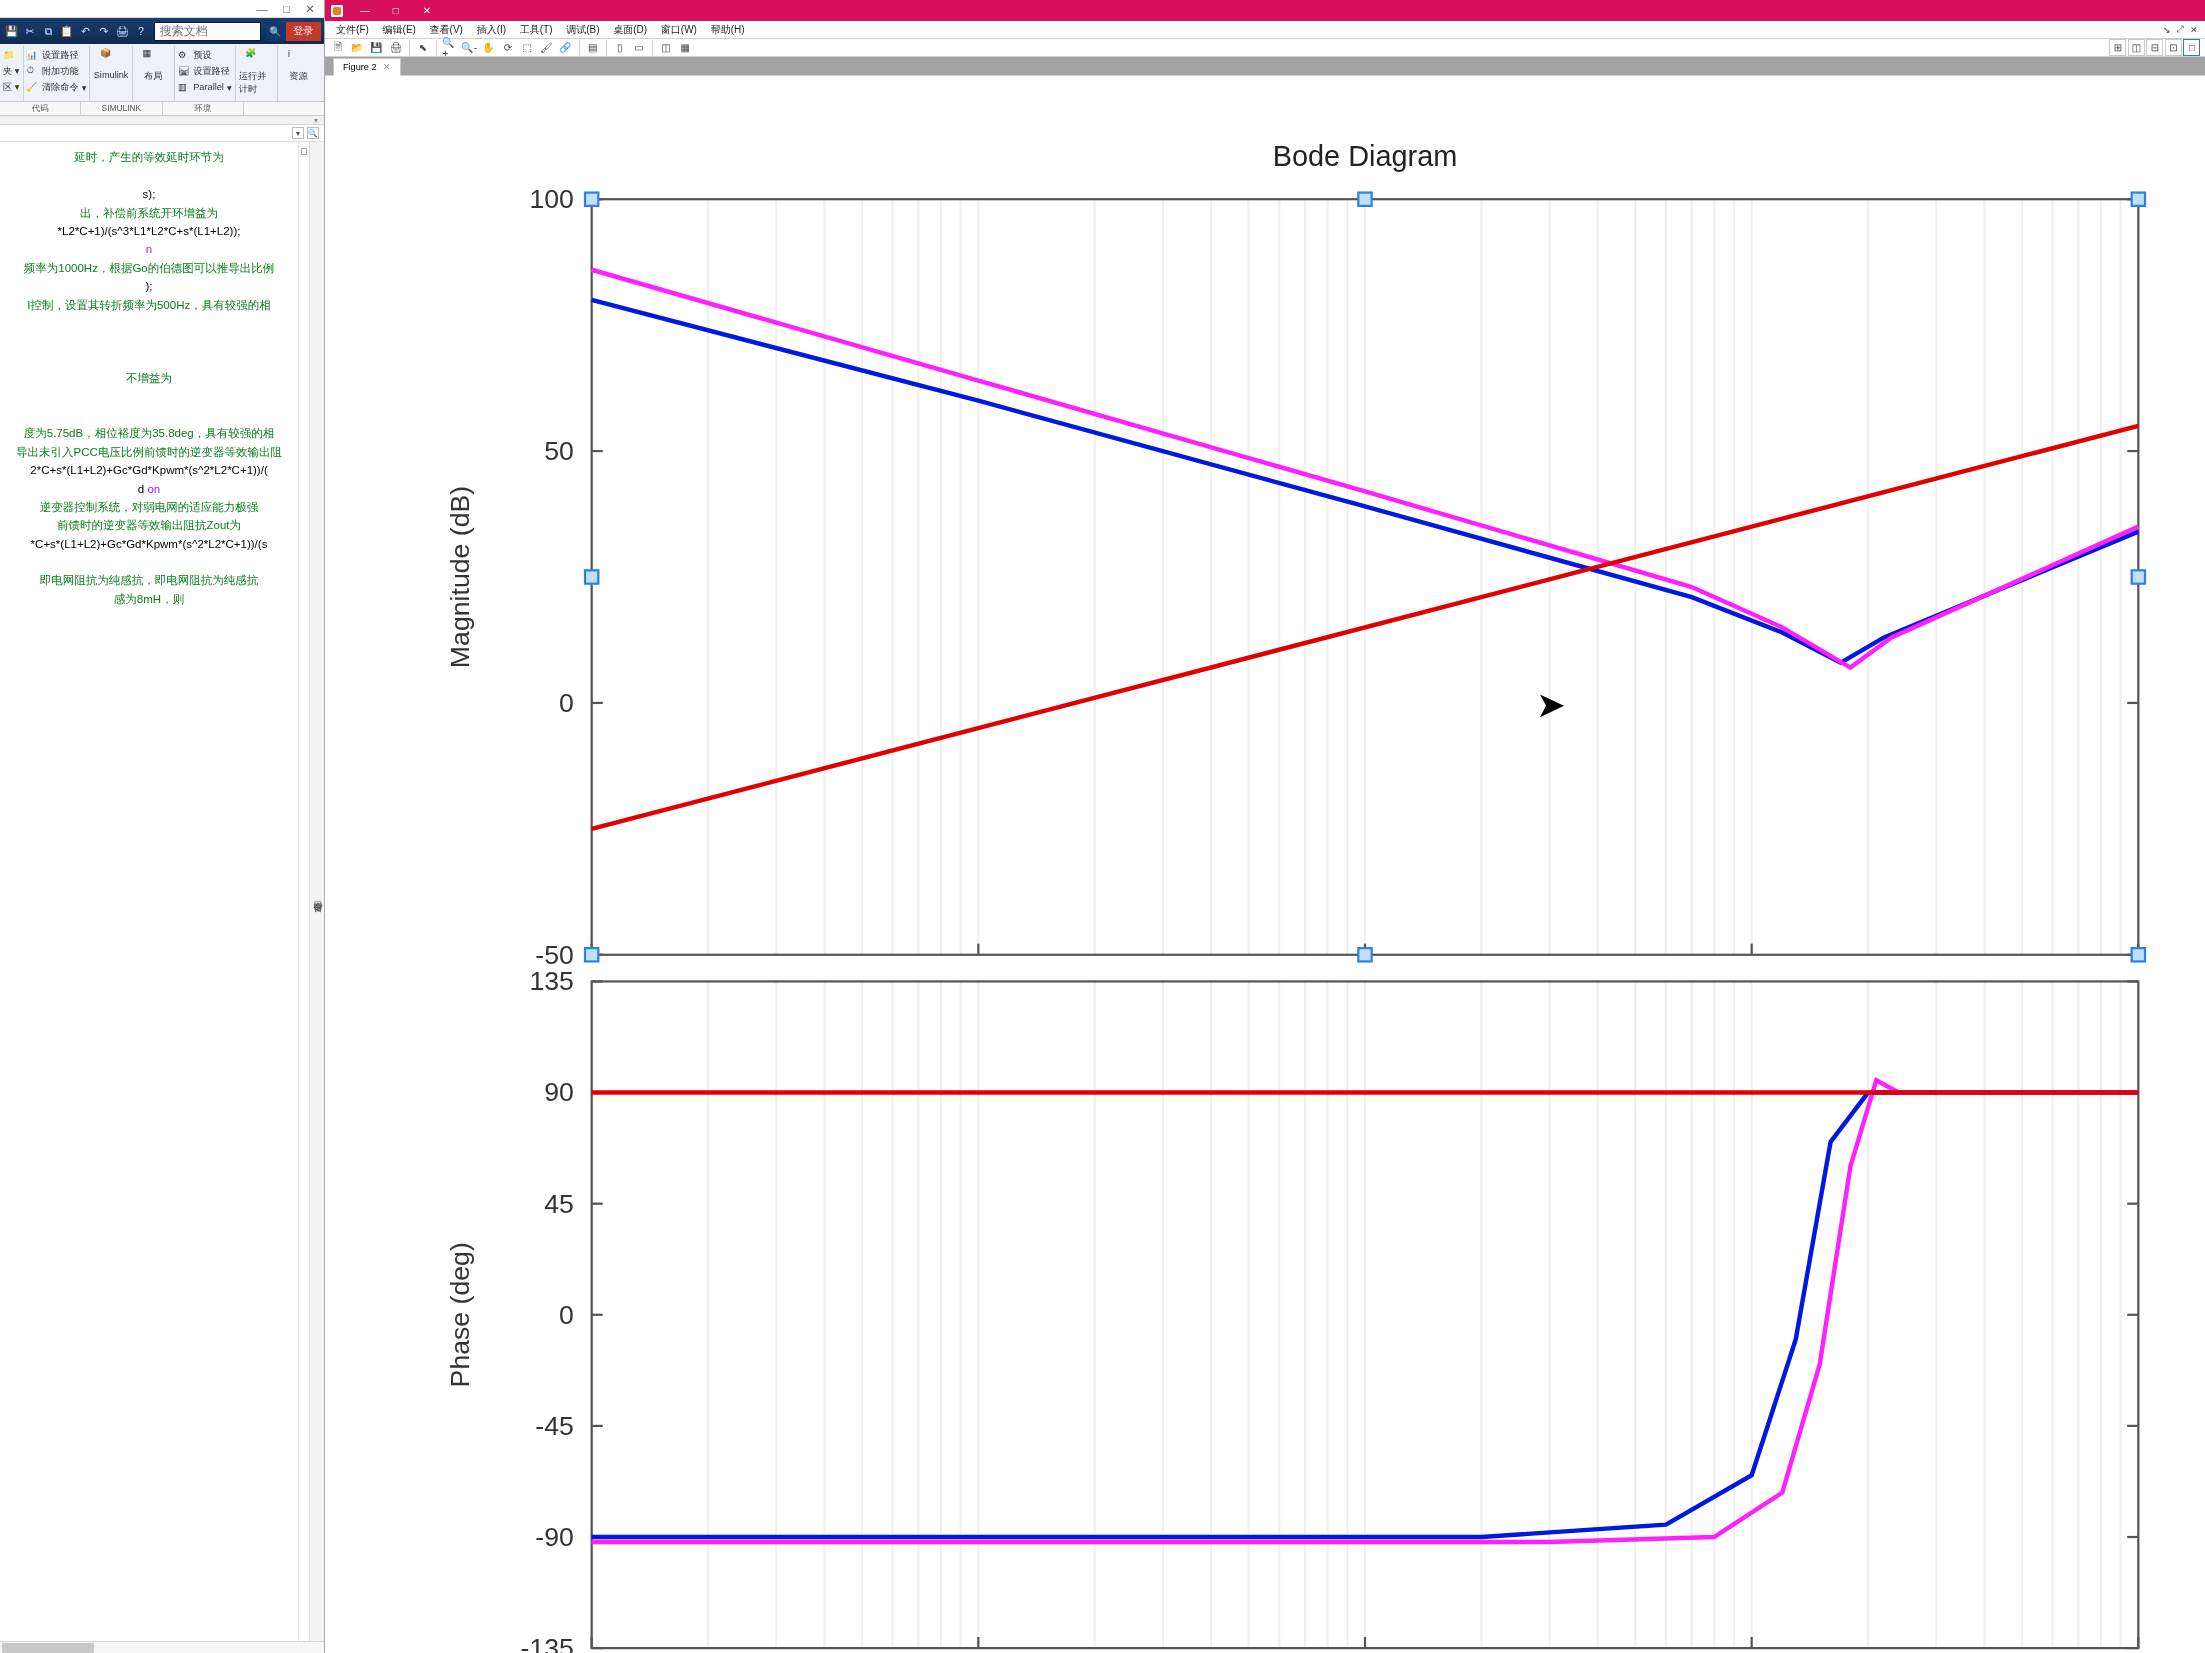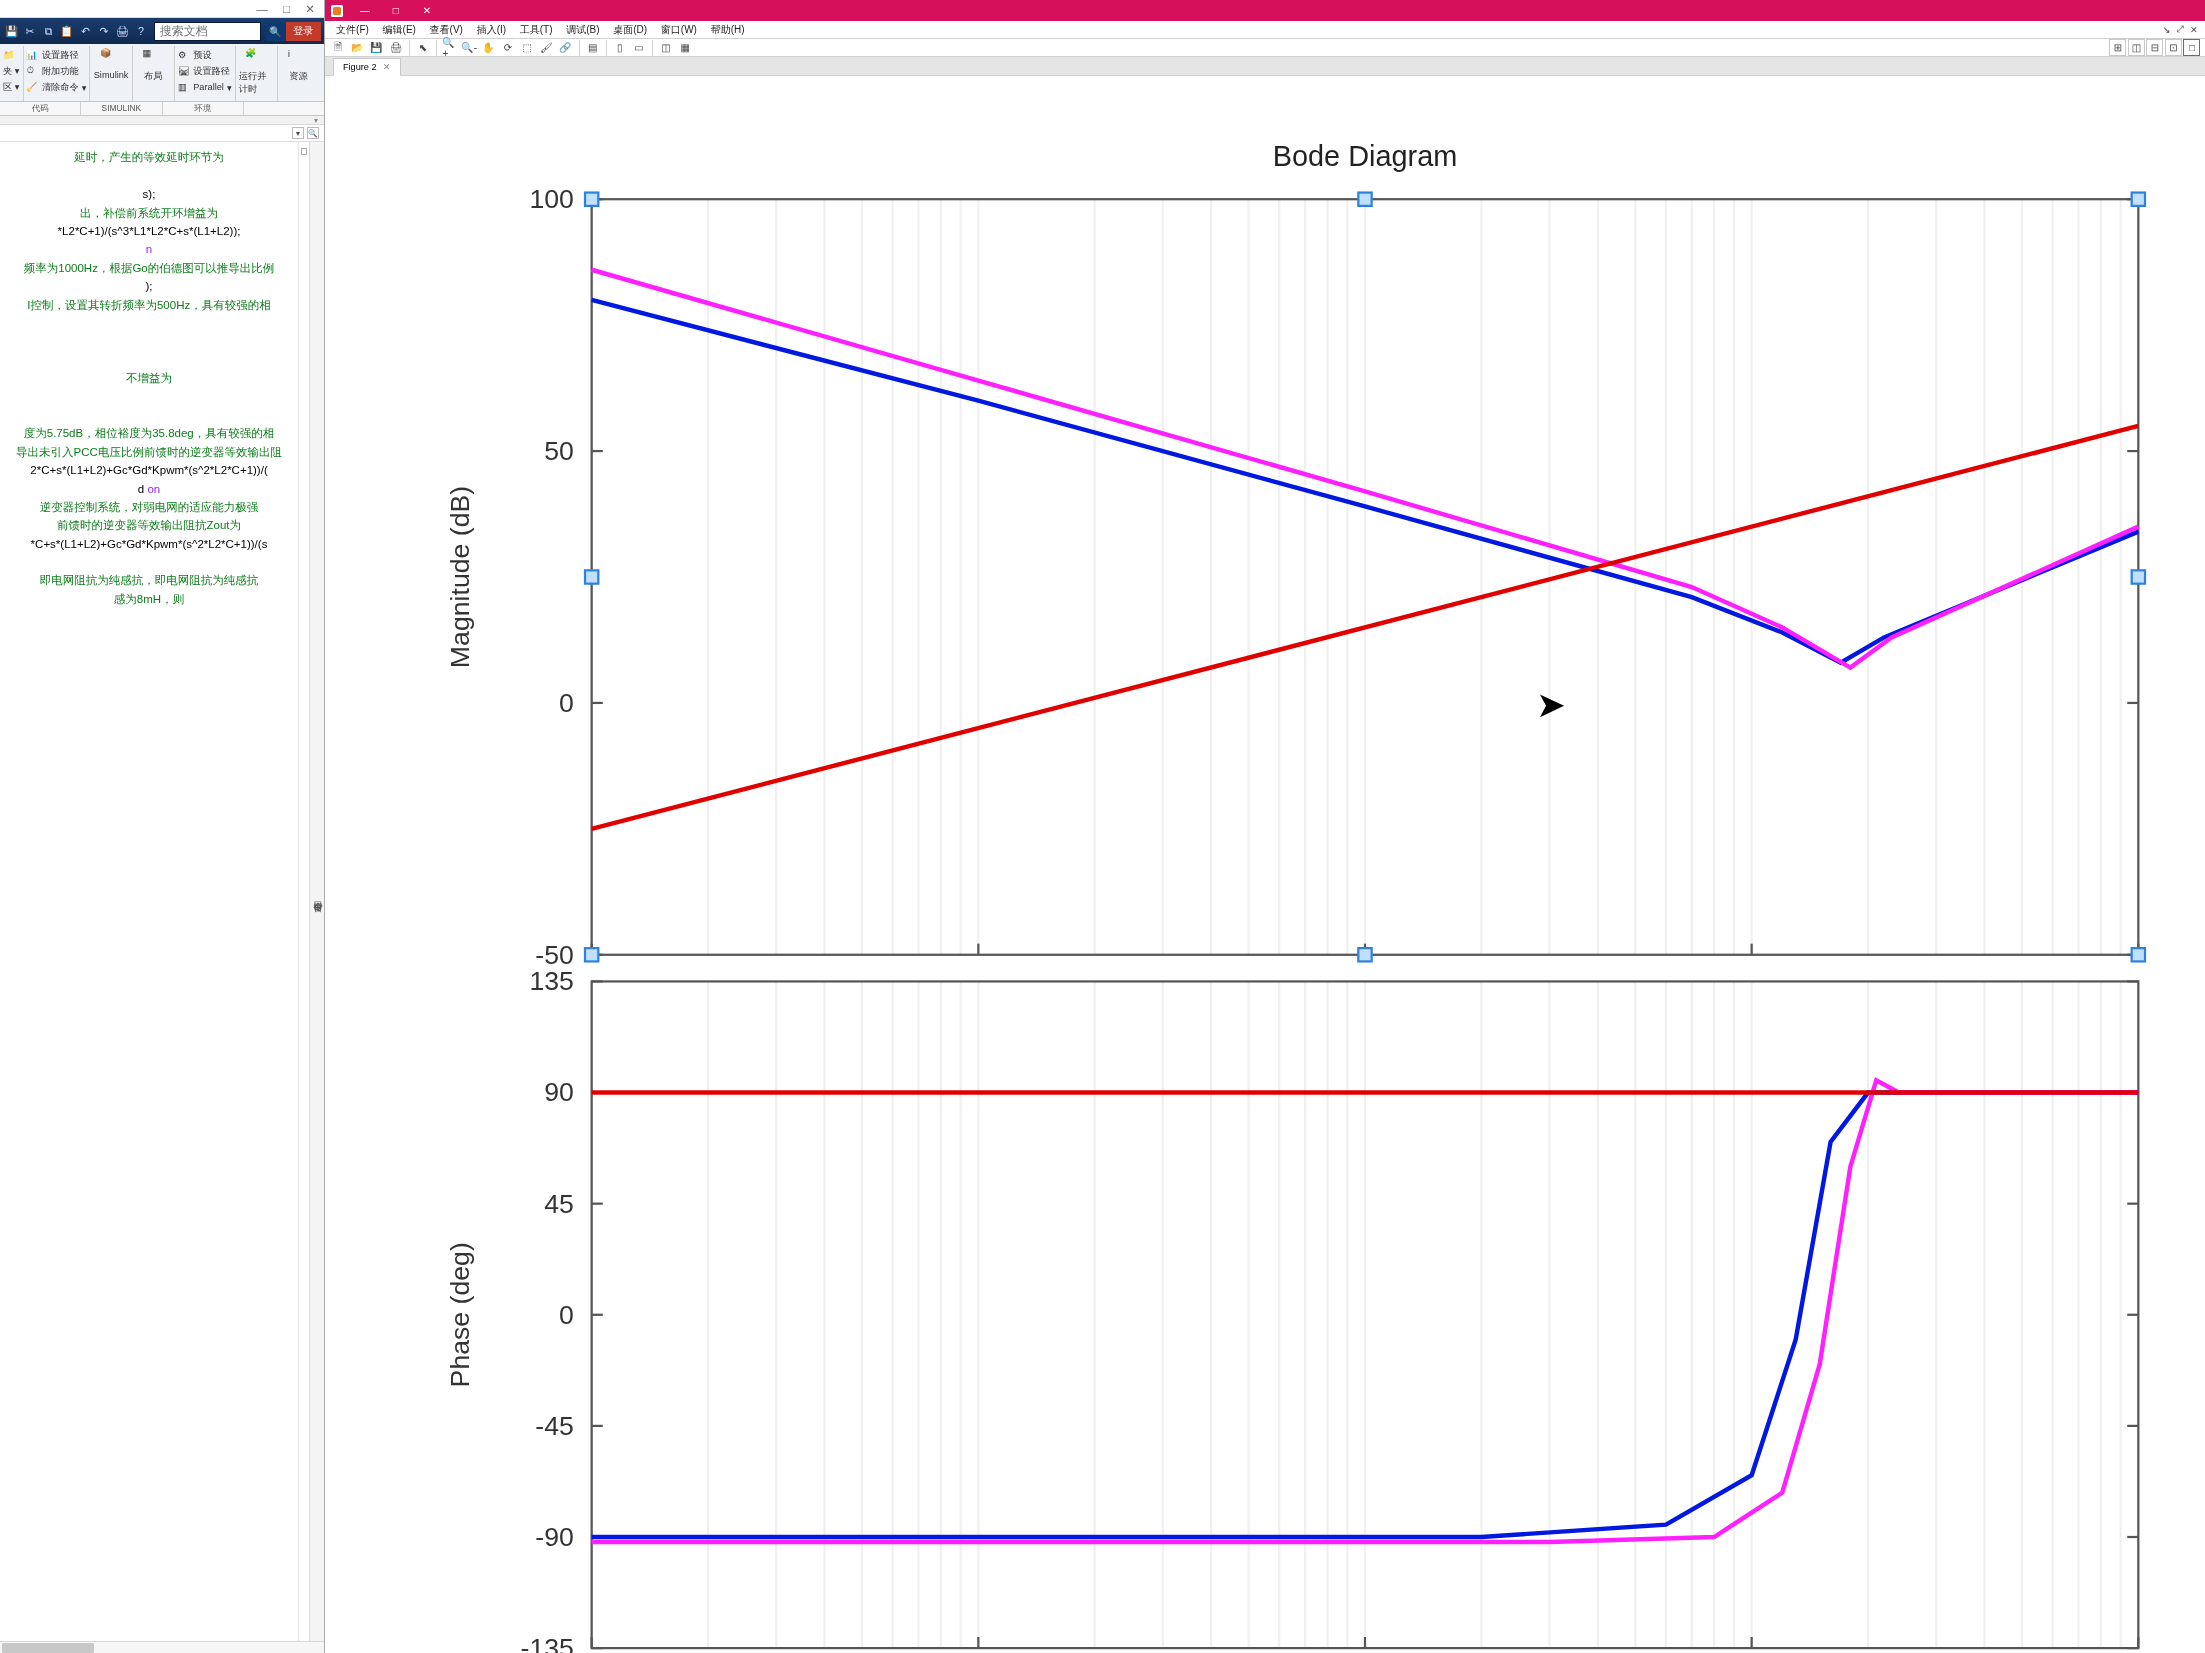--- a/index.html
+++ b/index.html
@@ -55,21 +55,21 @@
 .fig-title .wbtn { width: 31px; height: 21.4px; display: flex; align-items: center; justify-content: center; color: #fff; }
 .fig-menu { height: 18.4px; border-bottom: 0.8px solid #d0d0d0; display: flex; align-items: center; padding: 0 5px; gap: 1.5px; }
 .fig-menu .m { padding: 1.5px 6.1px; font-size: 10px; color: #222; }
 .fig-menu .rctl { margin-left: auto; display: flex; gap: 1.5px; }
 .fig-menu .rctl span { width: 12.2px; font-size: 9.2px; color: #444; text-align:center;}
 .fig-tools { height: 21.4px; border-bottom: 0.8px solid #d0d0d0; display: flex; align-items: center; padding: 0 4.6px; gap: 2.3px; }
 .fig-tools .tb { width: 17px; height: 17px; border: 0.8px solid transparent; display: flex; align-items: center; justify-content: center; font-size: 10px; color: #444; }
 .fig-tools .sep { width: 0.8px; height: 15.3px; background: #d0d0d0; margin: 0 2.3px; }
 .fig-tools .rgrp { margin-left: auto; display: flex; gap: 1.5px; }
 .fig-tools .rgrp .tb { border: 0.8px solid #c8c8c8; }
-.fig-tabs { height: 20px; border-bottom: 0.8px solid #d0d0d0; display: flex; align-items: flex-end; padding-left: 7.7px; background: #e5e5e5; }
+.fig-tabs { height: 20px; border-bottom: 0.8px solid #d0d0d0; display: flex; align-items: flex-end; padding-left: 7.7px; background: #a3a3a3; }
 .fig-tabs .tab { border: 0.8px solid #c8c8c8; border-bottom: 0.8px solid #fff; background: #fff; padding: 2.3px 9.2px; font-size: 9.2px; display:flex; gap:6.1px; align-items:center; position:relative; top:0.8px;}
 .fig-tabs .tab .x { color: #888; }
 
 .plot-region { flex: 1; position: relative; background: #fff; }
 svg.bode { width: 100%; height: 100%; }
 .axline { stroke: #555; stroke-width: 1; fill: none; }
 .grid { stroke: #f0f0f0; stroke-width: 1; }
 .txt { font-size: 12px; fill: #333; font-family: Arial; }
 .ttl2 { font-size: 13px; fill: #222; }
 .handle { fill: #c0e0ff; stroke: #3080e0; stroke-width:1; }

